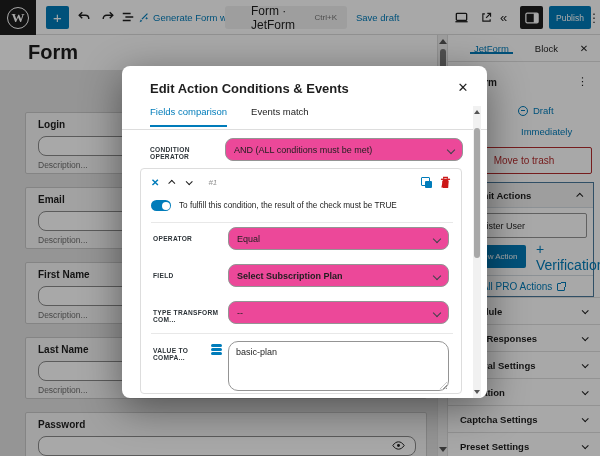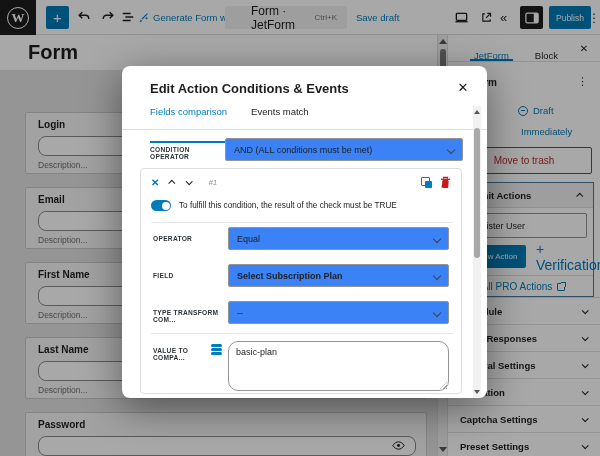--- a/index.html
+++ b/index.html
@@ -34,21 +34,21 @@
   .fblock input { width:378px; height:20px; border:1px solid #8a8a8a; border-radius:8px; background:#fff; font-size:9px; padding:0 8px; outline:none; }
   .fblock .fdesc { margin-top:4px; font-size:8.5px; color:#6e6e6e; }
   .eye { position:absolute; right:9px; top:4px; width:13px; height:13px; }
   
   .c-scroll { position:absolute; right:0; top:0; width:10px; height:421px; background:#f0f0f0; border-left:1px solid #ddd; }
   .c-thumb { position:absolute; left:2px; width:6px; border-radius:3px; background:#7a7a7a; }
   .tri-up { width:0; height:0; border-left:4px solid transparent; border-right:4px solid transparent; border-bottom:5px solid #555; position:absolute; left:1px; }
   .tri-dn { width:0; height:0; border-left:4px solid transparent; border-right:4px solid transparent; border-top:5px solid #555; position:absolute; left:1px; }
   
   .sidebar { position:absolute; right:0; top:35px; width:153px; height:421px; background:#fff; border-left:1px solid #ddd; z-index:1; }
-  .sb-tabs { position:relative; height:27px; border-bottom:1px solid #e0e0e0; display:flex; align-items:flex-end; padding-left:22px; gap:18px; }
+  .sb-tabs { position:relative; height:27px; border-bottom:1px solid #e0e0e0; display:flex; align-items:center; padding-left:22px; gap:18px; }
   .sb-tab { display:flex; align-items:center; font-size:9.5px; color:#1e1e1e; padding:0 4px; }
   .sb-tab.active { color:#007cba; box-shadow:inset 0 -2px 0 #007cba; }
   .sb-close { position:absolute; right:8px; top:0; height:27px; width:16px; display:flex; align-items:center; justify-content:center; font-size:10px; color:#1e1e1e; }
   .sb-doc { position:absolute; left:24px; top:42px; font-size:10px; font-weight:bold; color:#1e1e1e; }
   .sb-kebab { position:absolute; right:12px; top:40px; font-size:11px; color:#1e1e1e; }
   .sb-status { position:absolute; left:70px; top:70px; display:flex; align-items:center; gap:5px; color:#007cba; font-size:9.5px; }
   .draft-ic { width:10px; height:10px; border:1.4px solid #007cba; border-radius:50%; position:relative; }
   .draft-ic::after { content:""; position:absolute; left:2px; top:3.2px; width:4px; height:1.6px; background:#007cba; }
   .sb-immediately { position:absolute; left:73px; top:91px; color:#007cba; font-size:9.5px; }
   .trash-btn { position:absolute; left:8px; top:112px; width:136px; height:27px; border:1px solid #b32d2e; border-radius:2px; background:transparent; color:#b32d2e; font-size:10px; display:flex; align-items:center; justify-content:center; }
@@ -63,25 +63,25 @@
   .sb-row { position:absolute; left:0; width:153px; height:27px; border-top:1px solid #e0e0e0; display:flex; align-items:center; justify-content:space-between; padding:0 14px 0 12px; font-size:9.5px; font-weight:bold; color:#1e1e1e; background:#fff; }
   .chev { width:5px; height:5px; border-right:1.4px solid #1e1e1e; border-bottom:1.4px solid #1e1e1e; }
   .chev.down { transform:rotate(45deg) translateY(-1px); }
   .chev.up { transform:rotate(-135deg) translateY(-1px); }
   
   .overlay { position:absolute; inset:0; background:rgba(0,0,0,0.34); z-index:50; }
   .modal { position:absolute; left:122px; top:66px; width:365px; height:332px; background:#fff; border-radius:8px; box-shadow:0 10px 40px rgba(0,0,0,0.45); z-index:100; }
   .m-title { position:absolute; left:28px; top:15px; font-size:13px; font-weight:bold; color:#1e1e1e; }
   .m-close { position:absolute; right:16px; top:13px; font-size:13px; color:#1e1e1e; width:16px; height:16px; display:flex; align-items:center; justify-content:center; }
   .m-tabs { position:absolute; left:28px; top:40px; display:flex; gap:24px; }
-  .m-tab { font-size:9.5px; padding-bottom:24px; color:#1e1e1e; }
+  .m-tab { font-size:9.5px; padding-bottom:8px; color:#1e1e1e; }
   .m-tab.active { color:#007cba; border-bottom:2px solid #007cba; }
   .m-div { position:absolute; left:0; top:63px; width:100%; border-top:1px solid #ddd; }
   .ulabel { font-size:6.6px; font-weight:bold; letter-spacing:0.3px; color:#2c3338; text-transform:uppercase; }
-  .sel { position:relative; border:1px solid #949494; border-radius:2px; background:#3b82f6; font-size:9px; color:#1e1e1e; display:flex; align-items:center; padding:0 18px 0 8px; height:23px; }
+  .sel { position:relative; border:1px solid #949494; border-radius:8px; background:#ec4899; font-size:9px; color:#1e1e1e; display:flex; align-items:center; padding:0 18px 0 8px; height:23px; }
   .sel::after { content:""; position:absolute; right:8px; top:8px; width:5px; height:5px; border-right:1.3px solid #3c434a; border-bottom:1.3px solid #3c434a; transform:rotate(45deg); }
   .co-label { position:absolute; left:28px; top:80px; width:72px; }
   .co-sel { position:absolute; left:103px; top:72px; width:238px; }
   .card { position:absolute; left:18px; top:102px; width:322px; height:226px; border:1px solid #ddd; border-radius:4px; background:#fff; }
   .card-head { position:absolute; left:10px; top:8px; display:flex; align-items:center; gap:11px; }
   .x-blue { color:#007cba; font-size:10px; font-weight:bold; }
   .idx { font-size:8px; font-style:italic; color:#949494; margin-left:6px; }
   .card-icons { position:absolute; right:10px; top:7px; display:flex; gap:8px; align-items:center; }
   .ic-copy { position:relative; width:11px; height:11px; }
   .ic-copy::before { content:""; position:absolute; left:0; top:0; width:7px; height:7px; border:1.3px solid #007cba; border-radius:1px; }

